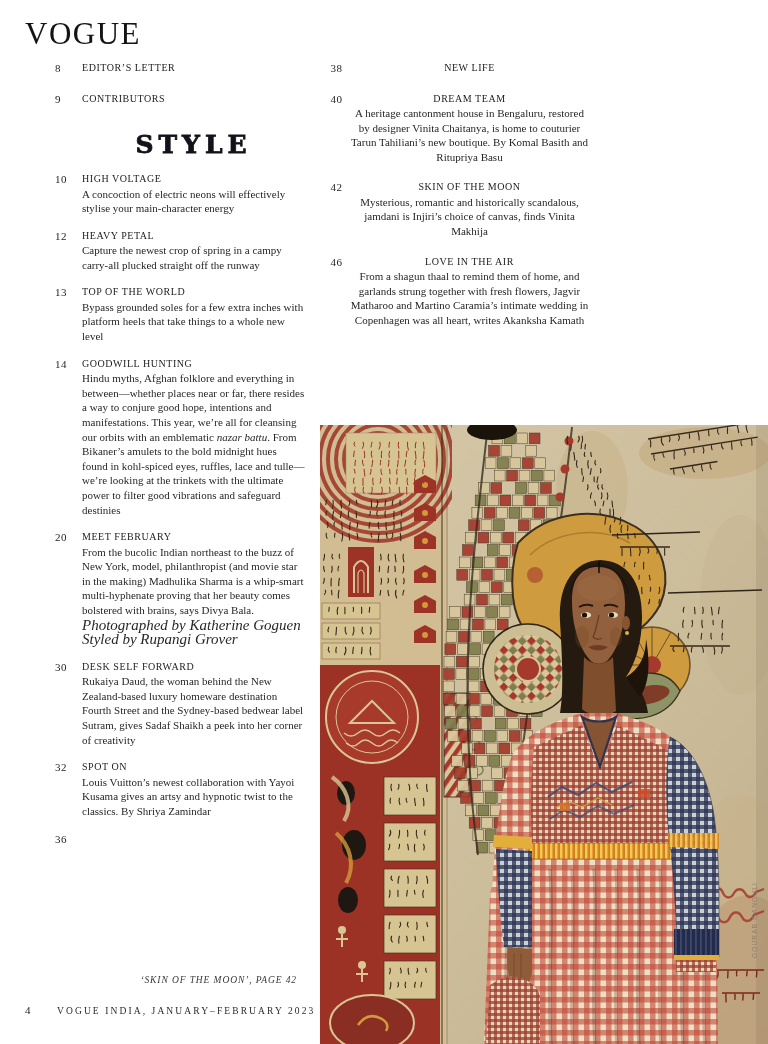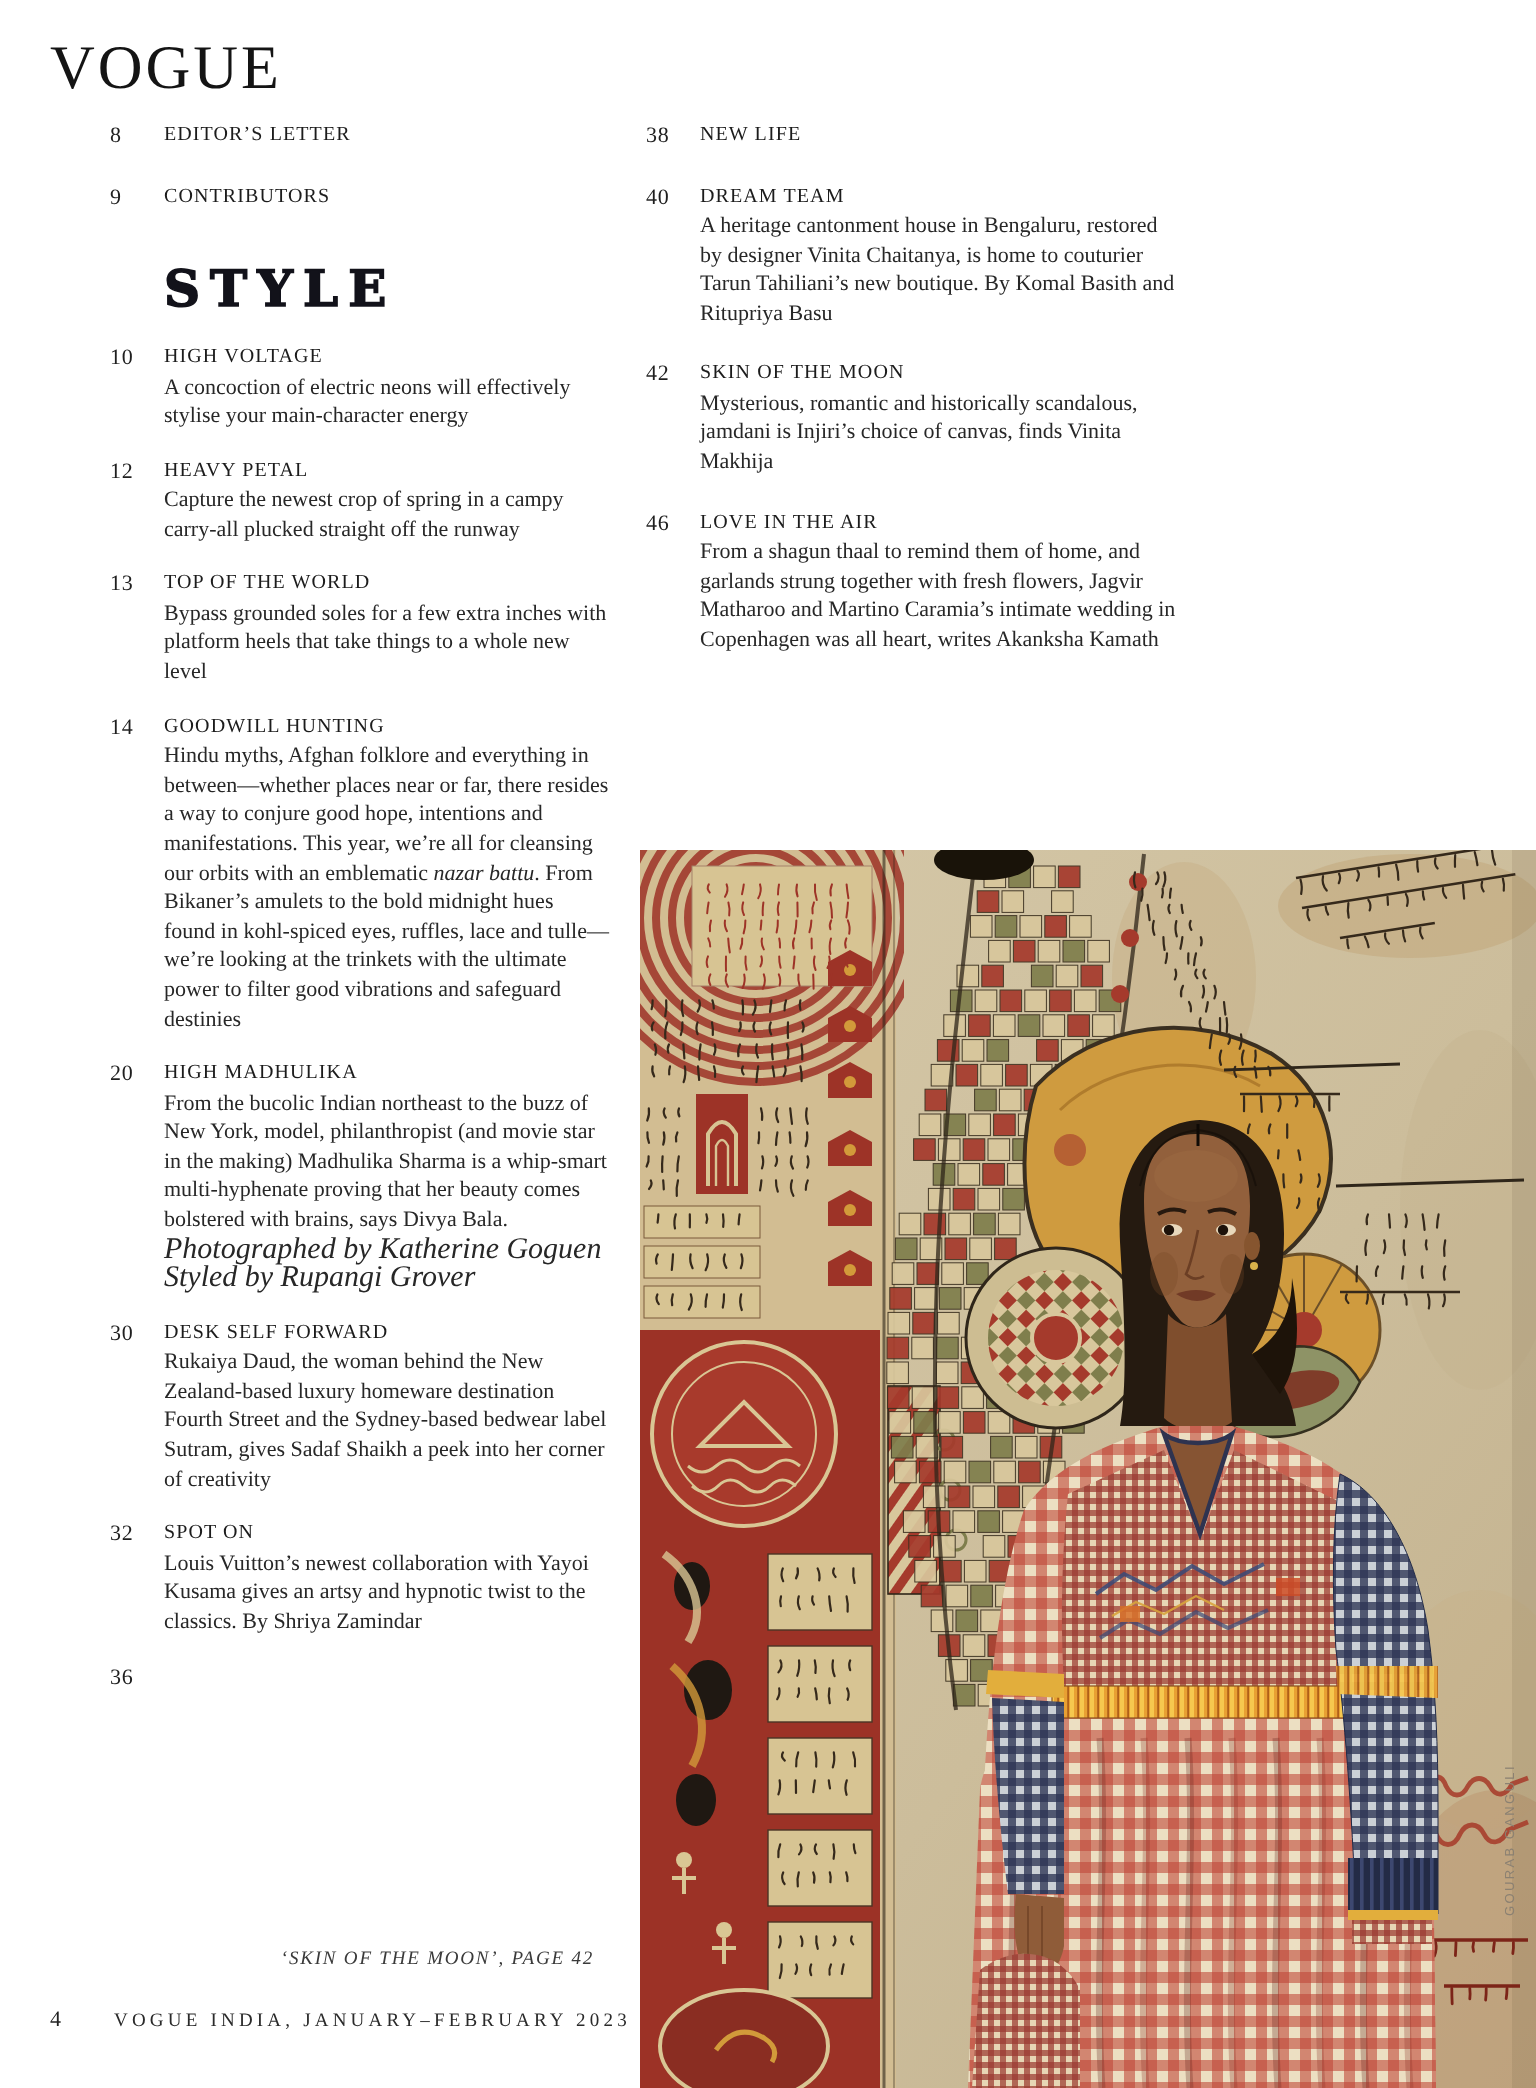--- a/index.html
+++ b/index.html
@@ -4,28 +4,28 @@
 <style>
   html,body{margin:0;padding:0;}
   body{width:768px;height:1044px;background:#ffffff;position:relative;overflow:hidden;
        font-family:"Liberation Serif",serif;color:#1b1b1b;}
   .logo{position:absolute;left:25px;top:16px;font-size:31px;letter-spacing:1.5px;font-weight:500;color:#141414;}
   .col{position:absolute;top:62px;}
   .col-left{left:55px;width:250px;}
   .col-right{left:323px;width:266px;}
   .entry{display:flex;margin-bottom:14px;}
   .front .entry{margin-bottom:17px;}
-  .col-right .entry{margin-bottom:17px;}
+  .col-right .entry{margin-bottom:17px;text-align:center;}
   .num{width:27px;flex:none;font-size:11px;letter-spacing:.4px;color:#1f1f1f;}
   .body{flex:1;}
   .title{font-size:10px;letter-spacing:.55px;margin-bottom:2.5px;color:#1c1c1c;}
   .desc{font-size:11px;line-height:14.6px;color:#272727;}
   .credits{font-size:15px;line-height:14.6px;font-style:italic;color:#272727;}
   .style-heading{font-family:"DejaVu Serif",serif;font-weight:bold;font-size:25px;letter-spacing:5px;
-       color:#12121a;margin:24px 0 14px 27px;-webkit-text-stroke:.8px #12121a;}
+       color:#12121a;margin:24px 0 14px 27px;text-align:center;-webkit-text-stroke:.8px #12121a;}
   .caption{position:absolute;left:55px;top:975px;width:242px;text-align:right;font-style:italic;
        font-size:9.5px;letter-spacing:.9px;color:#3a3a3a;}
   .footer{position:absolute;left:25px;top:1004px;display:flex;align-items:baseline;}
   .footer .pg{width:32px;font-size:11px;color:#222;}
   .footer .issue{font-size:9.5px;letter-spacing:2.1px;color:#2a2a2a;}
   .photo{position:absolute;left:320px;top:425px;width:448px;height:619px;display:block;}
 </style>
 </head>
 <body>
 
@@ -83,21 +83,21 @@
     <div class="body">
       <div class="title">GOODWILL HUNTING</div>
       <div class="desc">Hindu myths, Afghan folklore and everything in between—whether places near or far, there resides a way to conjure good hope, intentions and manifestations. This year, we’re all for cleansing our orbits with an emblematic <i>nazar battu</i>. From Bikaner’s amulets to the bold midnight hues found in kohl-spiced eyes, ruffles, lace and tulle—we’re looking at the trinkets with the ultimate power to filter good vibrations and safeguard destinies</div>
 
     </div>
   </div>
 
   <div class="entry">
     <div class="num">20</div>
     <div class="body">
-      <div class="title">HIGH MADHULIKA</div>
+      <div class="title">MEET FEBRUARY</div>
       <div class="desc">From the bucolic Indian northeast to the buzz of New York, model, philanthropist (and movie star in the making) Madhulika Sharma is a whip-smart multi-hyphenate proving that her beauty comes bolstered with brains, says Divya Bala.</div>
       <div class="credits">Photographed by Katherine Goguen<br>Styled by Rupangi Grover</div>
     </div>
   </div>
 
   <div class="entry">
     <div class="num">30</div>
     <div class="body">
       <div class="title">DESK SELF FORWARD</div>
       <div class="desc">Rukaiya Daud, the woman behind the New Zealand-based luxury homeware destination Fourth Street and the Sydney-based bedwear label Sutram, gives Sadaf Shaikh a peek into her corner of creativity</div>

